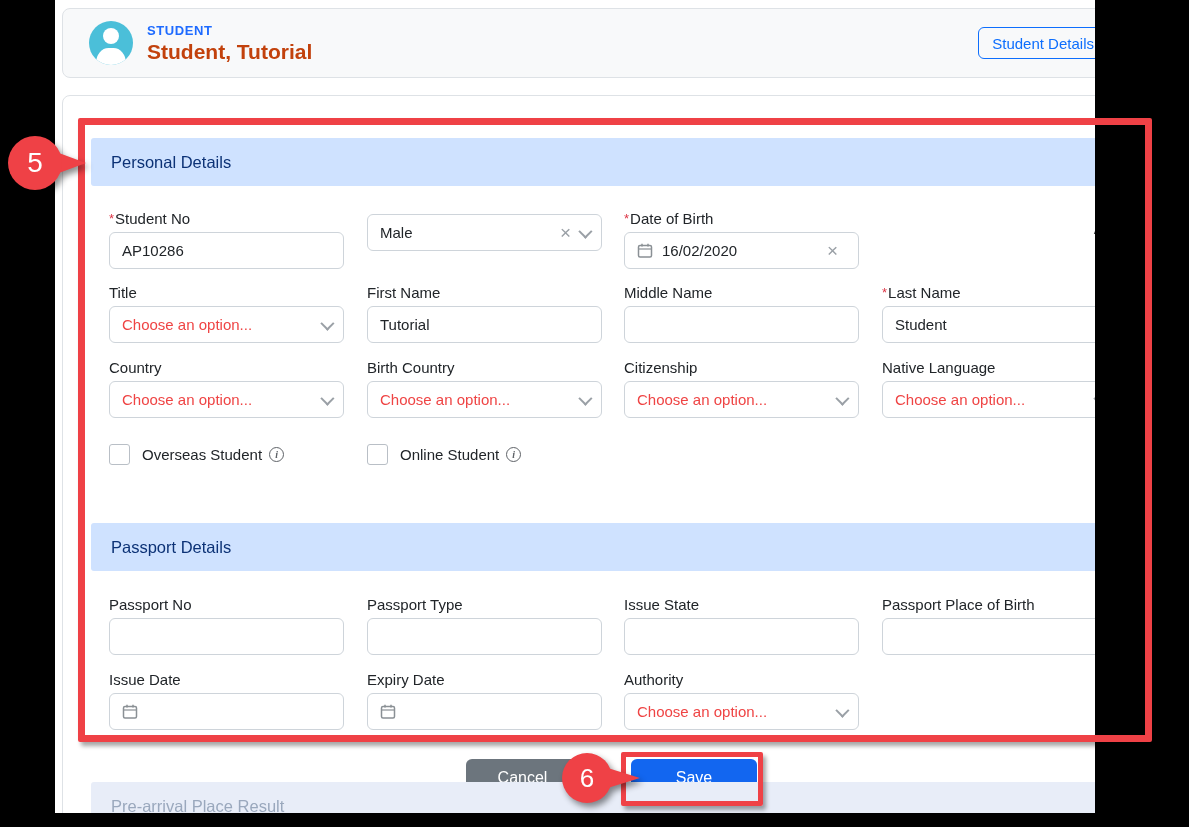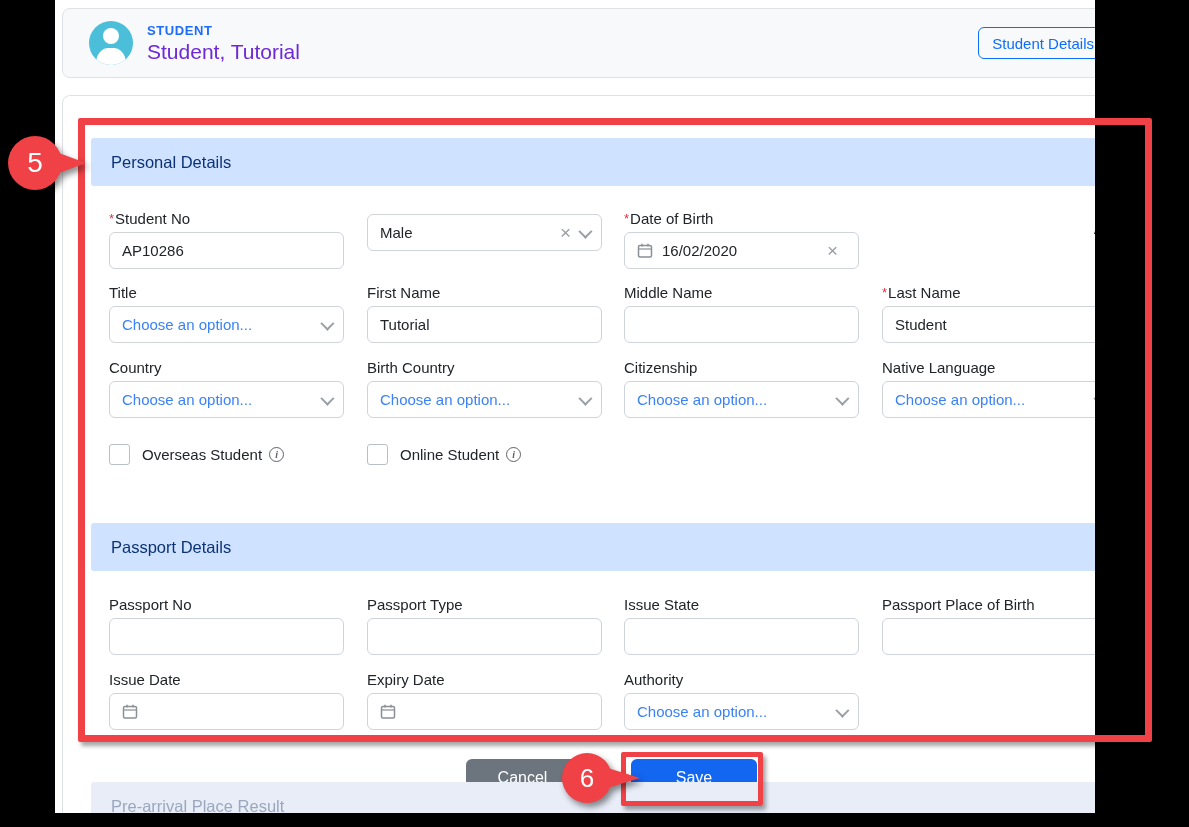--- a/index.html
+++ b/index.html
@@ -19,21 +19,21 @@
   .topcard {
     position:absolute; left:7px; top:8px; width:1096px; height:70px;
     background:#f8f9fa; border:1px solid #dee2e6; border-radius:8px;
     display:flex; align-items:center; padding:0 16px 0 26px;
   }
   .avatar { width:44px; height:44px; border-radius:50%; background:#4bbfd9; position:relative; overflow:hidden; flex:0 0 auto; }
   .av-head { position:absolute; top:7px; left:14px; width:16px; height:16px; background:#fff; border-radius:50%; }
   .av-body { position:absolute; top:27px; left:7px; width:30px; height:20px; background:#fff; border-radius:50% 50% 6px 6px / 90% 90% 6px 6px; }
   .titles { margin-left:14px; flex:1 1 auto; }
   .eyebrow { color:#1e6bff; font-size:13px; font-weight:600; letter-spacing:.6px; margin-bottom:2px; }
-  .pname { color:#6d28d9; font-size:21px; font-weight:400; }
+  .pname { color:#c2410c; font-size:21px; font-weight:700; }
   .hbtns { display:flex; gap:7px; align-items:center; }
   .obtn {
     background:transparent; border:1px solid #0d6efd; color:#0d6efd;
     font-family:inherit; font-size:15px; border-radius:6px;
     padding:6px 13px; height:32px; cursor:pointer; display:flex; align-items:center;
   }
   .obtn.caretbtn { padding:6px 9px; }
   .dcaret { font-size:12px; color:#0d6efd; line-height:1; }
   
   .maincard {
@@ -57,21 +57,21 @@
   .field { position:absolute; width:235px; top:0; }
   .flabel { font-size:15px; color:#212529; height:18px; line-height:18px; white-space:nowrap; }
   .req { color:#dc3545; font-size:13px; margin-right:1px; position:relative; top:-1px; }
   .tinput, .select, .datebox {
     margin-top:4px; width:235px; height:37px;
     border:1px solid #ced4da; border-radius:6px; background:#fff;
     font-family:inherit; font-size:15px; color:#212529; padding:0 12px;
   }
   .tinput { display:block; outline:none; }
   .select, .datebox { display:flex; align-items:center; cursor:pointer; }
-  .select .ph { color:#3b82f6; flex:1 1 auto; overflow:hidden; white-space:nowrap; }
+  .select .ph { color:#ef4444; flex:1 1 auto; overflow:hidden; white-space:nowrap; }
   .select .val, .datebox .val { color:#212529; flex:1 1 auto; white-space:nowrap; }
   .clear { color:#9aa0a6; font-size:19px; line-height:1; margin:0 8px 0 4px; cursor:pointer; }
   .cal { display:inline-flex; margin-right:9px; flex:0 0 auto; }
   .agewrap { margin-top:12px;text-align:right; }
   .agelabel { font-size:13px; color:#3c4043; }
   .ageval { font-size:15px; color:#202124; margin-top:6px; }
   .check { position:absolute; display:flex; align-items:center; cursor:pointer; }
   .cbox { width:21px; height:21px; border:1px solid #b9bfc6; border-radius:3px; background:#fff; flex:0 0 auto; }
   .clabel { font-size:15px; color:#212529; margin-left:12px; }
   .info {

